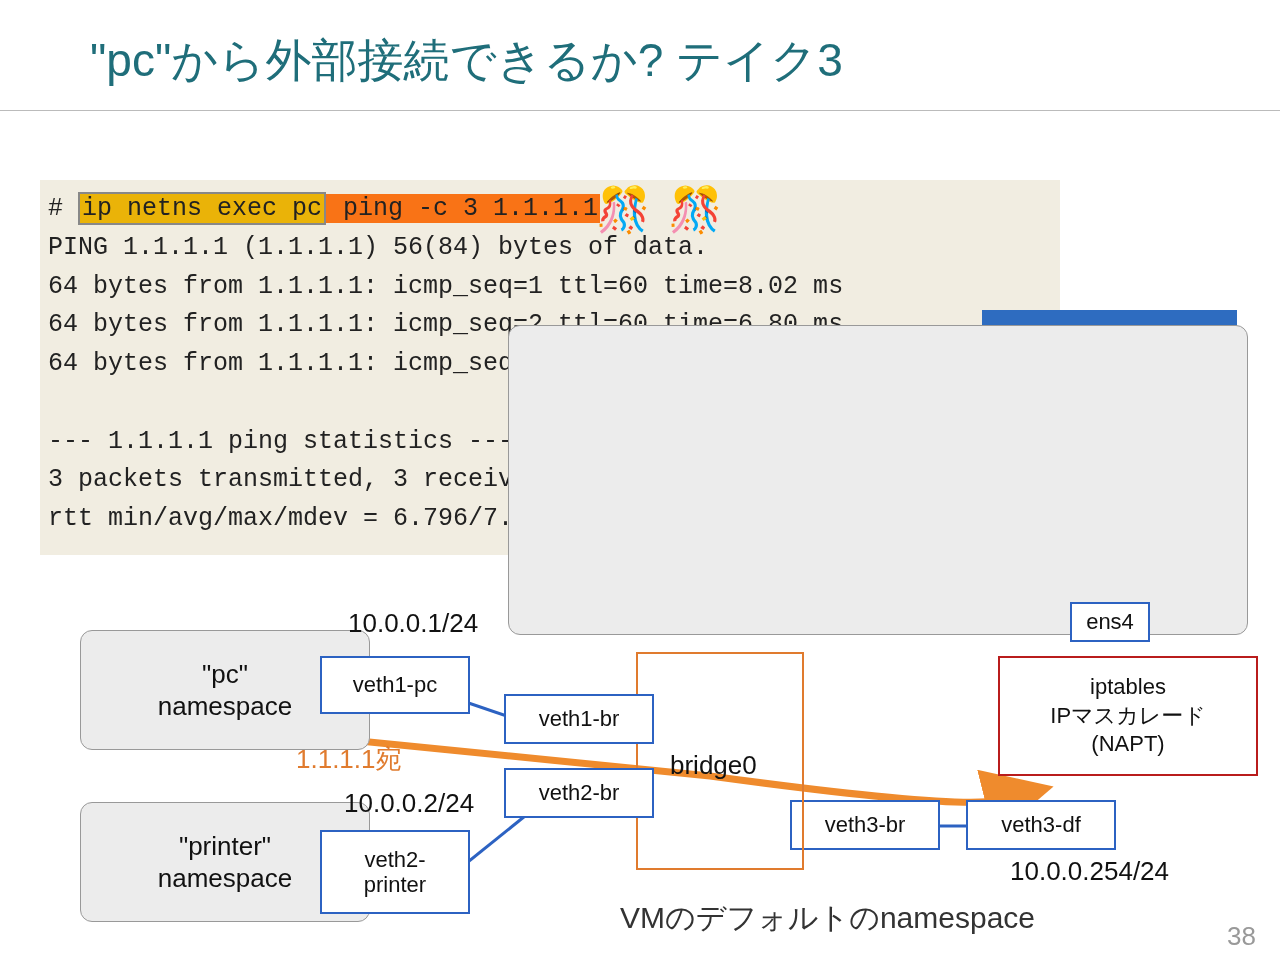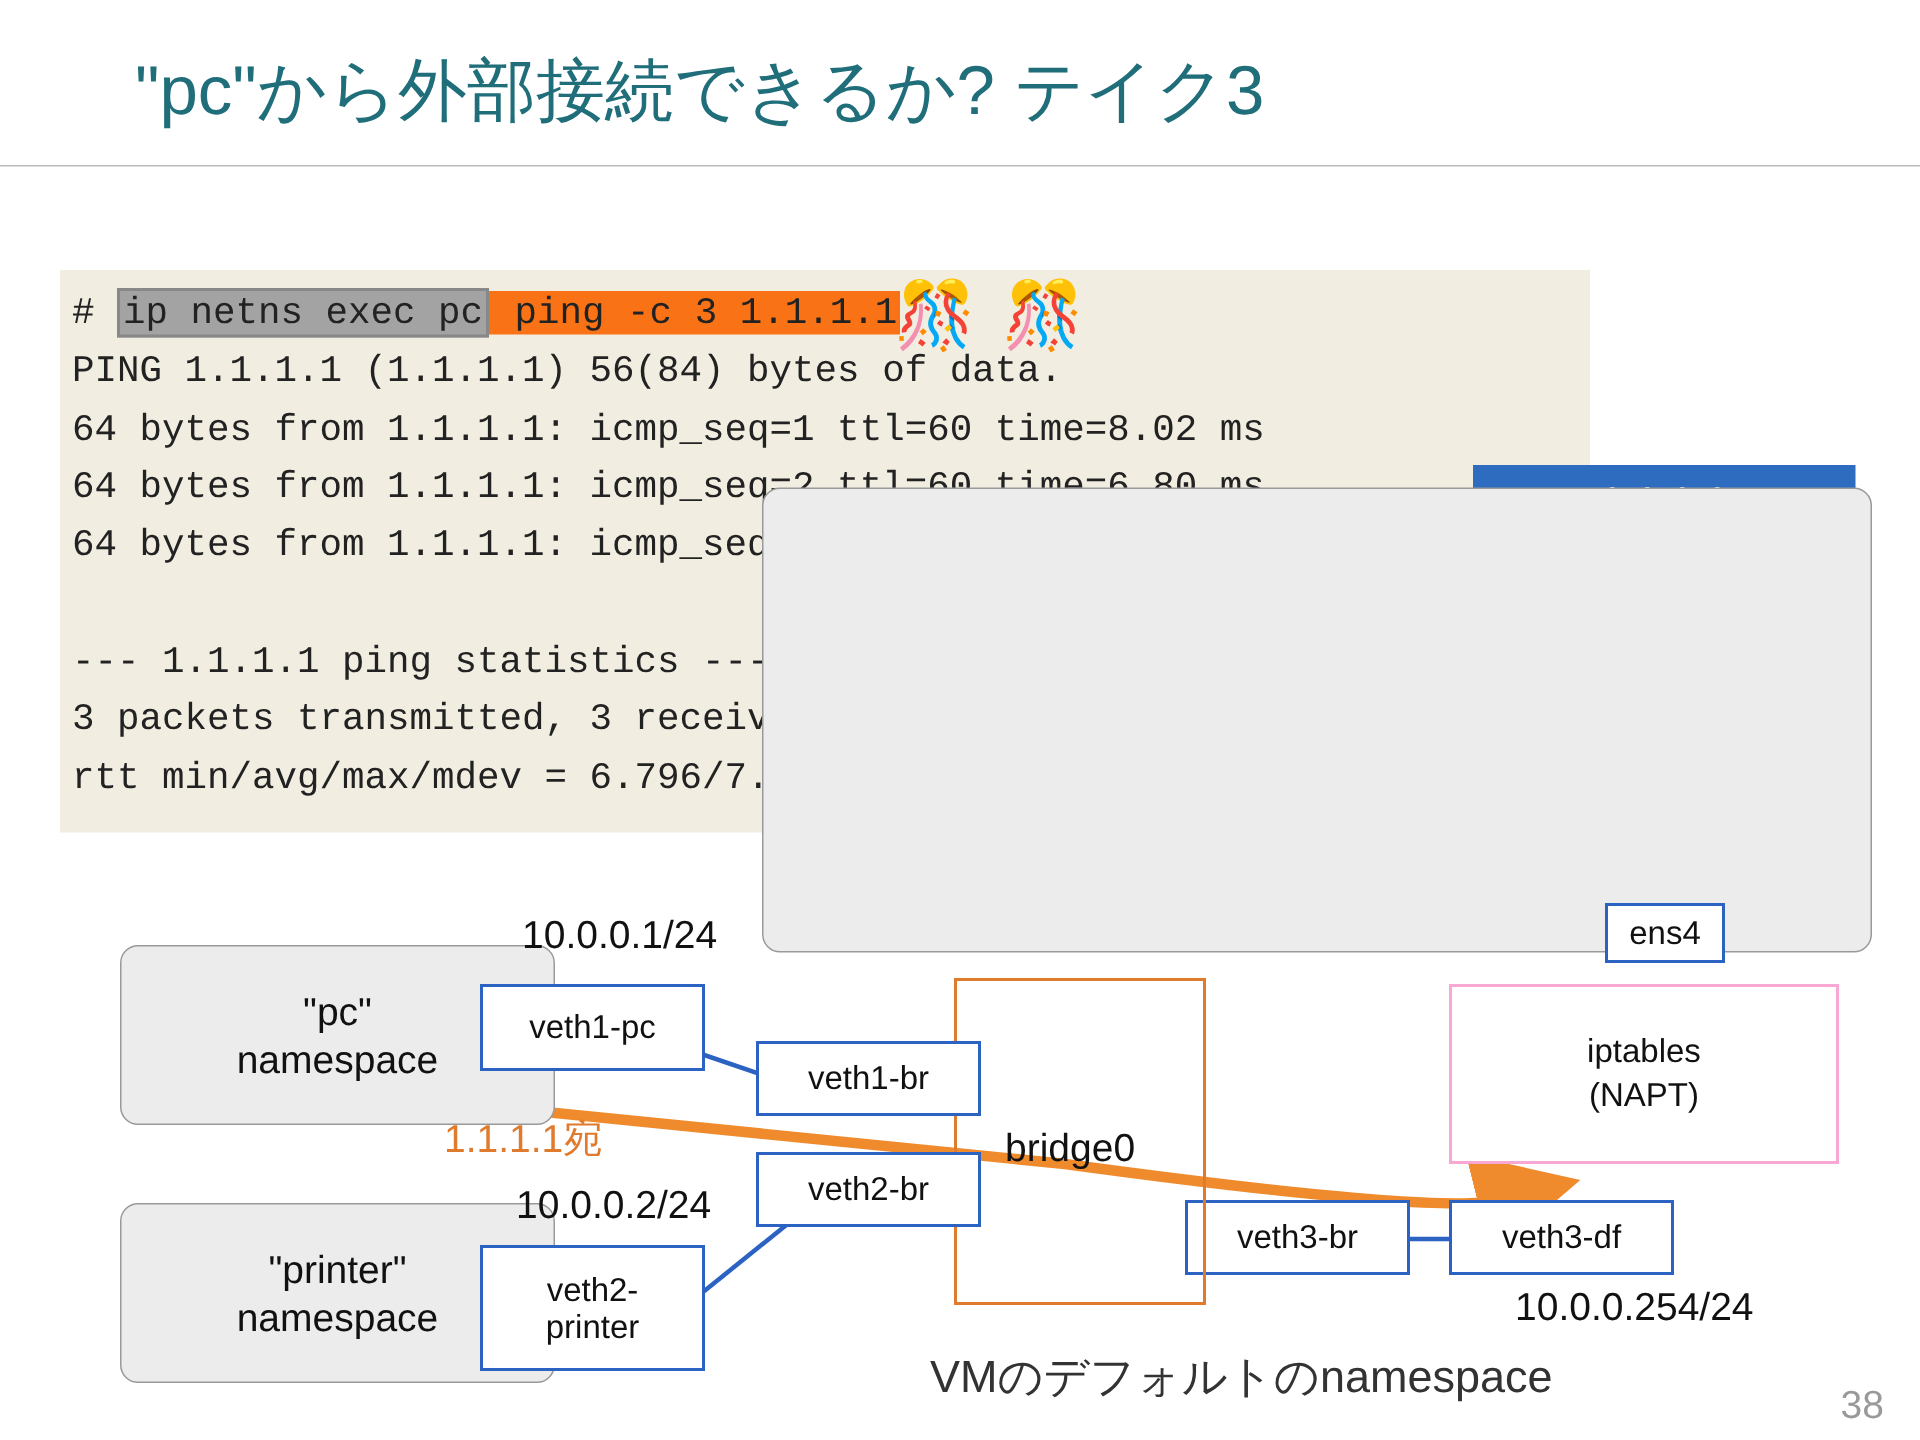--- a/index.html
+++ b/index.html
@@ -30,21 +30,21 @@
     background: #f1ede1;
     font-family: Consolas, "Courier New", monospace;
     font-size: 25px;
     line-height: 1.55;
     padding: 10px 8px 16px 8px;
     color: #222;
     white-space: pre;
   }
   .cmd-box {
     border: 2px solid #888;
-    background: #a3a3a3;
+    background: #eab308;
     padding: 0 2px;
   }
   .hl {
     background: #f97316;
     padding: 0 2px;
   }
   .celebrate {
     position: absolute;
     font-size: 44px;
     top: 184px;
@@ -72,21 +72,21 @@
   .vm-box {
     border: 1.5px solid #999;
     border-radius: 12px;
     background: #ececec;
     width: 740px;
     height: 310px;
     left: 508px;
     top: 325px;
   }
   .blue-box { border: 2px solid #2c62c2; }
-  .green-box { border: 2px solid #f9a8d4; }
+  .green-box { border: 2px solid #b91c1c; margin-left: 32px; }
   .orange-box { border: 2px solid #e07b2e; }
   .target-box {
     background: #2e6cc0;
     color: #fff;
     font-size: 28px;
     border: none;
   }
   .lbl {
     position: absolute;
     font-size: 26px;
@@ -179,20 +179,21 @@
 
 <div class="lbl" style="left:930px; top:572px;">10.138.0.3</div>
 
 <div class="vm-box box" style=""></div>
 <div class="lbl lbl-vm" style="left:620px; top:898px;">VMのデフォルトのnamespace</div>
 
 <div class="box blue-box" style="left:1070px; top:602px; width:80px; height:40px;">ens4</div>
 
 <div class="box green-box" style="left:966px; top:656px; width:260px; height:120px; flex-direction:column; line-height:1.3;">
   <span>iptables</span>
+  <span>IPマスカレード</span>
   <span>(NAPT)</span>
 </div>
 
 <div class="box blue-box" style="left:966px; top:800px; width:150px; height:50px;">veth3-df</div>
 <div class="lbl" style="left:1010px; top:856px;">10.0.0.254/24</div>
 <div class="box blue-box" style="left:790px; top:800px; width:150px; height:50px;">veth3-br</div>
 
 <div class="box orange-box" style="left:636px; top:652px; width:168px; height:218px; background:transparent;"></div>
 <div class="lbl" style="left:670px; top:750px;">bridge0</div>
 

